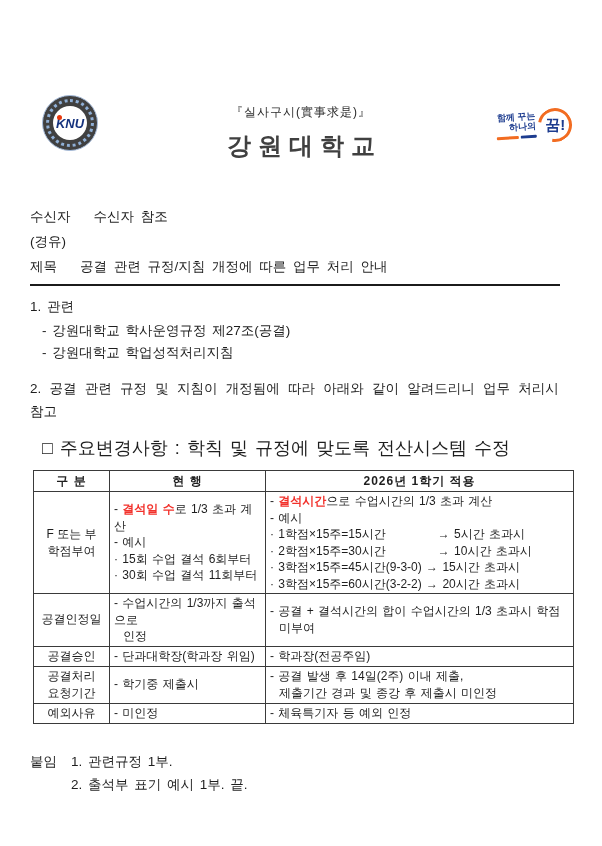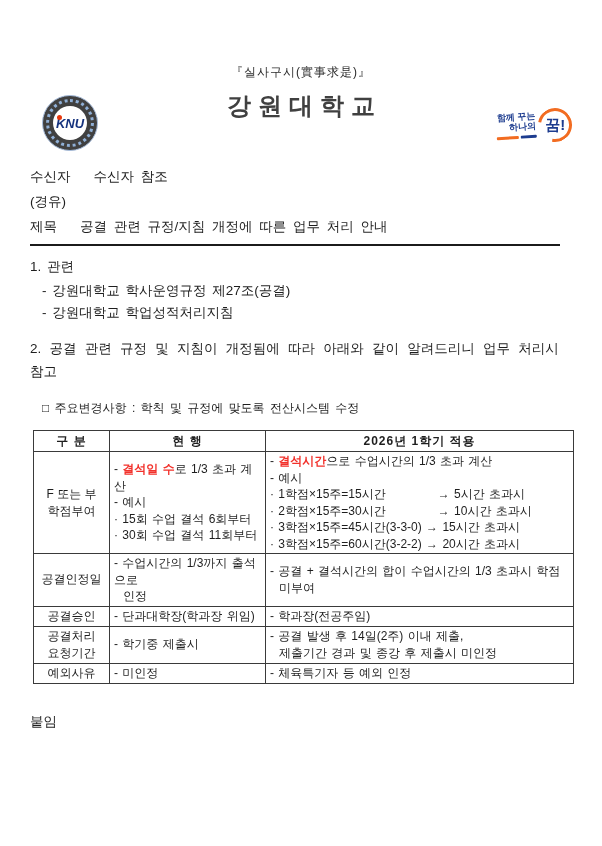--- a/index.html
+++ b/index.html
@@ -6,21 +6,21 @@
   .page{
     width:602px;height:846px;position:relative;margin:0 auto;
     background:#ffffff;overflow:hidden;
     font-family:"Liberation Sans","DejaVu Sans",sans-serif;
     color:#1e1e1e;
   }
   .content{padding:0 42px 0 30px;}
 
   
   .motto{
-    padding-top:64px;text-align:center;font-size:12px;color:#2b2b2b;
+    padding-top:104px;text-align:center;font-size:12px;color:#2b2b2b;
     letter-spacing:1px;
   }
   .univ-title{
     margin-top:9px;text-align:center;font-size:24px;font-weight:bold;
     letter-spacing:7px;color:#404040;text-indent:7px;
   }
   .seal{
     position:absolute;left:42px;top:95px;width:56px;height:56px;
     border-radius:50%;border:1px solid #a8bedd;background:#404040;
     box-sizing:border-box;
@@ -69,21 +69,21 @@
   .subject-line{line-height:25px;}
   .divider{border-top:2px solid #1b1b1b;margin-top:5px;}
 
   
   .sec1{margin-top:11px;font-size:13.5px;line-height:20px;word-spacing:2px;}
   .related{margin-top:3px;font-size:13.5px;word-spacing:2px;}
   .related div{line-height:22px;padding-left:12px;}
   .para2{margin-top:13px;font-size:13.5px;}
   .para2 .l1{line-height:23px;word-spacing:4.5px;}
   .para2 .l2{line-height:23px;padding-left:17px;word-spacing:2px;}
-  .highlight{margin-top:15px;padding-left:12px;font-size:12px;line-height:20px;word-spacing:2px;}
+  .highlight{margin-top:15px;padding-left:12px;font-size:18px;line-height:20px;word-spacing:2px;}
 
   
   table.reg{
     border-collapse:collapse;margin:12px 0 0 3px;table-layout:fixed;
     width:540px;font-size:12px;
   }
   table.reg th,table.reg td{
     border:1px solid #3a3a3a;padding:1px 4px;box-sizing:border-box;
     vertical-align:middle;
   }
@@ -183,21 +183,21 @@
               <div class="line"><span>- </span><span class="red">결석일 수</span><span>로 1/3 초과 계산</span></div>
               <div class="line"><span>- 예시</span></div>
               <div class="line"><span>· 15회 수업 결석 6회부터</span></div>
               <div class="line"><span>· 30회 수업 결석 11회부터</span></div>
             </td>
             <td class="app vtop">
               <div class="line"><span>- </span><span class="red">결석시간</span><span>으로 수업시간의 1/3 초과 계산</span></div>
               <div class="line"><span>- 예시</span></div>
               <div class="line"><span>· 1학점×15주=15시간            → 5시간 초과시</span></div>
               <div class="line"><span>· 2학점×15주=30시간            → 10시간 초과시</span></div>
-              <div class="line"><span>· 3학점×15주=45시간(3-3-0) → 15시간 초과시</span></div>
+              <div class="line"><span>· 3학점×15주=45시간(9-3-0) → 15시간 초과시</span></div>
               <div class="line"><span>· 3학점×15주=60시간(3-2-2) → 20시간 초과시</span></div>
             </td>
           </tr>
           <tr>
             <td class="cat">
               <div>공결인정일</div>
             </td>
             <td class="cur">
               <div class="line"><span>- 수업시간의 1/3까지 출석으로</span></div>
               <div class="line indent"><span>인정</span></div>
@@ -240,16 +240,20 @@
             </td>
             <td class="app">
               <div class="line"><span>- 체육특기자 등 예외 인정</span></div>
             </td>
           </tr>
         </tbody>
     </table>
 
     <div class="attach">
       <span class="attach-label">붙임</span>
+      <span class="attach-items">
+        <div>1. 관련규정 1부.</div>
+        <div>2. 출석부 표기 예시 1부.  끝.</div>
+      </span>
     </div>
 
   </div>
 </div>
 
 </body></html>

